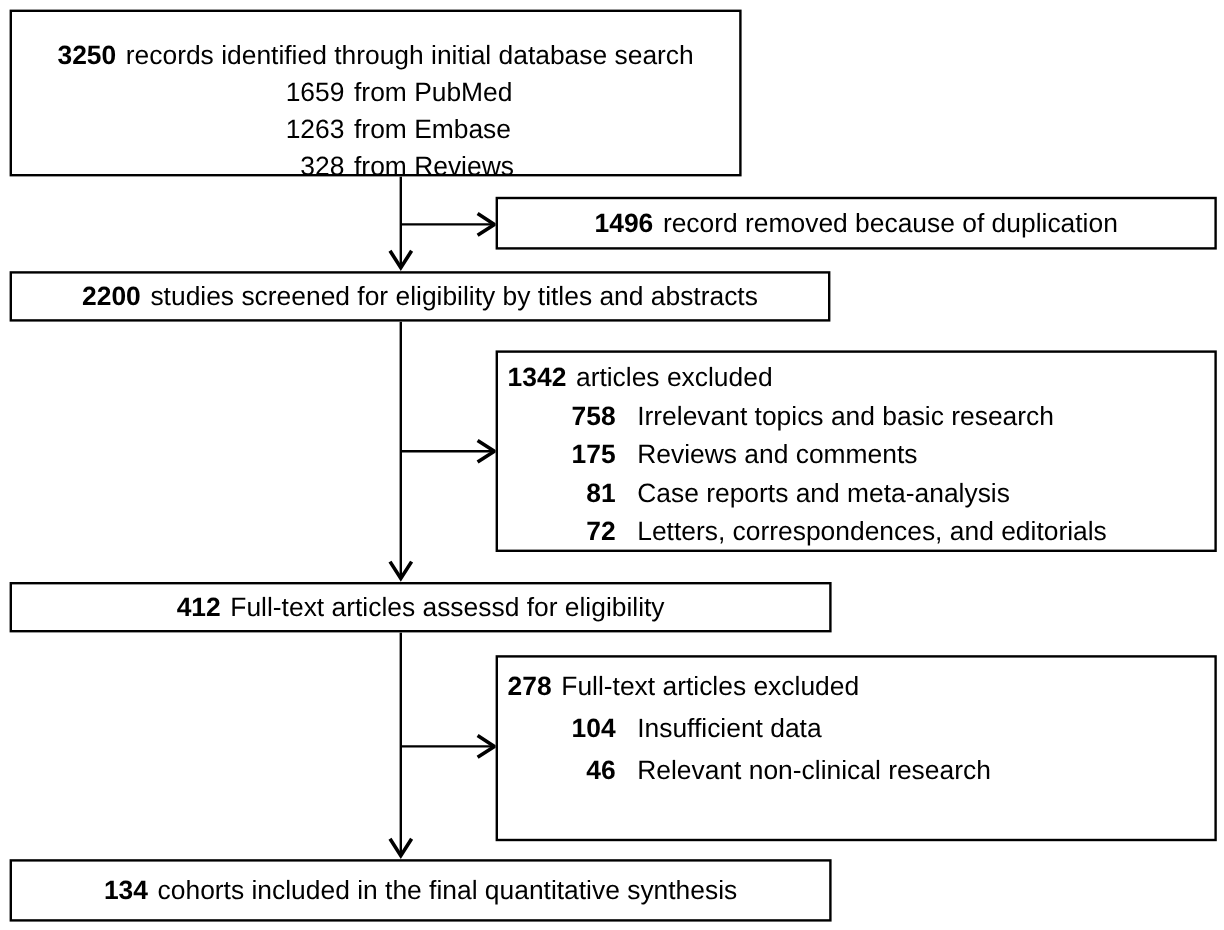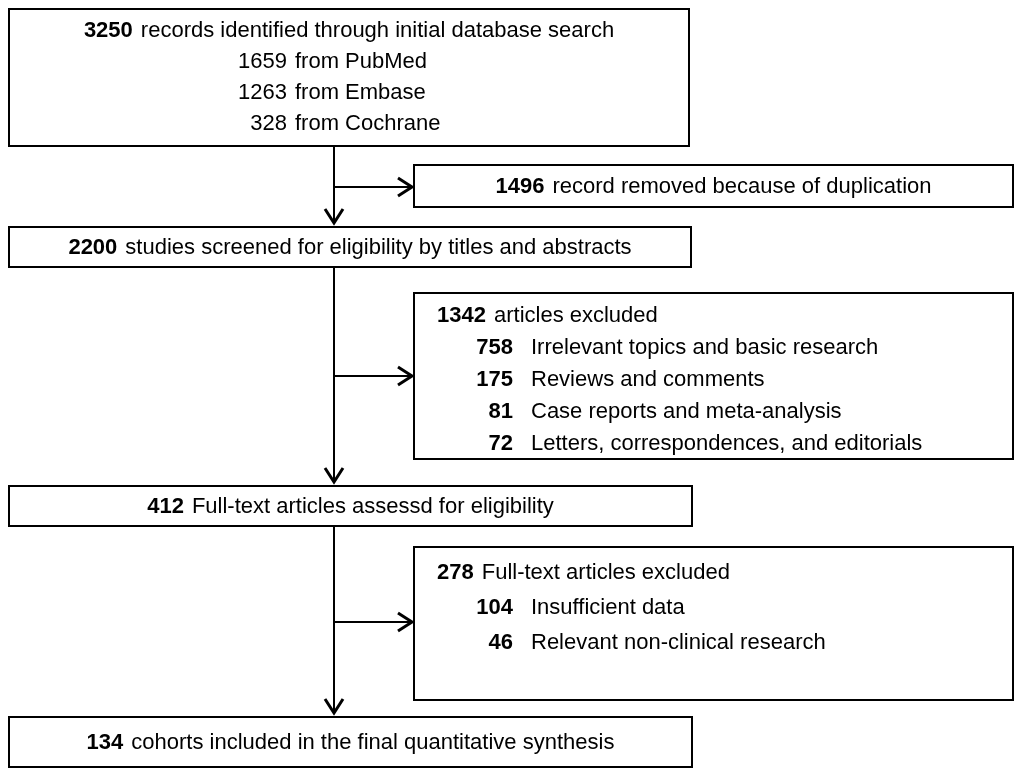--- a/index.html
+++ b/index.html
@@ -28,38 +28,38 @@
     align-items: center;
     justify-content: center;
     text-align: center;
   }
   .num {
     font-weight: bold;
     margin-right: 8px;
     white-space: pre;
   }
   
-  .box-identified { left: 8px; top: 8px; width: 682px; height: 139px; padding-top: 4px; }
+  .box-identified { left: 8px; top: 8px; width: 610px; height: 139px; padding-top: 20px; }
   .box-identified .headline { text-align: center; line-height: 31px; }
   .src-row { line-height: 31px; white-space: nowrap; }
   .src-row .numcol {
     display: inline-block;
     width: 277px;
     text-align: right;
     font-weight: normal;
   }
   .src-row .lbl { margin-left: 8px; }
   
   .box-dup { left: 413px; top: 164px; width: 601px; height: 44px; }
   .box-screened  { left: 8px; top: 226px; width: 684px; height: 42px; }
   .box-excl1 { left: 413px; top: 292px; width: 601px; height: 168px; padding-top: 5px; }
   .box-fulltext { left: 8px; top: 485px; width: 685px; height: 42px; }
   .box-excl2 { left: 413px; top: 546px; width: 601px; height: 155px; padding-top: 6px; }
   .box-included { left: 8px; top: 716px; width: 685px; height: 52px; }
-  .excl-head { padding-left: 22px; white-space: nowrap; }
+  .excl-head { padding-left: 8px; white-space: nowrap; }
   .box-excl1 .excl-head, .box-excl1 .reason-row { line-height: 32px; }
   .box-excl2 .excl-head, .box-excl2 .reason-row { line-height: 35px; }
   .reason-row { white-space: nowrap; }
   .reason-row .numcol {
     display: inline-block;
     width: 98px;
     text-align: right;
     font-weight: bold;
   }
   .reason-row .lbl { margin-left: 18px; }
@@ -106,21 +106,21 @@
     <g>
       <path class="shaft" d="M334 622 L410 622"></path>
       <polyline class="head" points="398,613 412,622 398,631"></polyline>
     </g>
   </svg>
 
   <div class="box box-identified">
     <div class="headline"><span class="num">3250</span><span>records identified through initial database search</span></div>
     <div class="src-row"><span class="numcol">1659</span><span class="lbl">from PubMed</span></div>
     <div class="src-row"><span class="numcol">1263</span><span class="lbl">from Embase</span></div>
-    <div class="src-row"><span class="numcol">328</span><span class="lbl">from Cochrane</span></div>
+    <div class="src-row"><span class="numcol">328</span><span class="lbl">from Reviews</span></div>
   </div>
 
   <div class="box box-dup singleline">
     <span class="num">1496</span>
       <span>record removed because of duplication</span>
   </div>
 
   <div class="box box-screened singleline">
     <span class="num">2200</span>
       <span>studies screened for eligibility by titles and abstracts</span>

